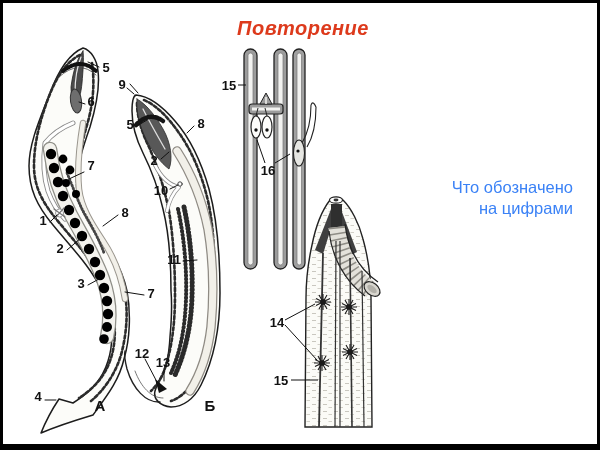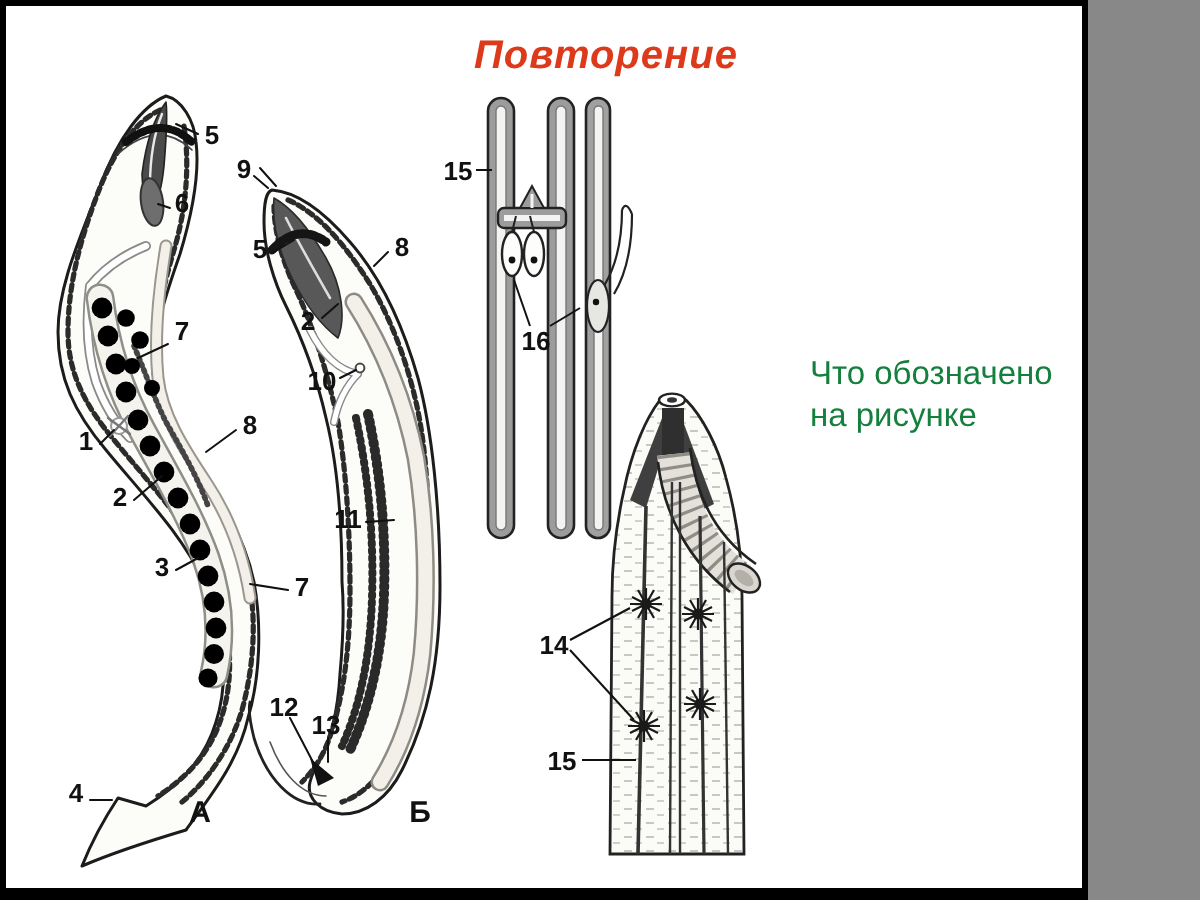--- a/index.html
+++ b/index.html
@@ -1,28 +1,28 @@
 <!DOCTYPE html>
 <html><head>
 <meta charset="utf-8">
 <style>
   html,body{margin:0;padding:0;background:#888;}
   .slide{
-    position:relative;width:544px;height:450px;box-sizing:border-box;
+    position:relative;width:600px;height:450px;box-sizing:border-box;
     background:#ffffff;border:3px solid #000;border-bottom-width:6px;
     font-family:"Liberation Sans",sans-serif;overflow:hidden;
   }
   .slide-title{
     position:absolute;left:0;top:14px;width:600px;text-align:center;
     font-size:20px;font-weight:bold;font-style:italic;color:#dd3a1c;
     letter-spacing:.5px;
   }
   .question{
-    position:absolute;left:402px;top:174px;width:168px;text-align:left;
-    font-size:16.5px;line-height:1.28;color:#15803d;
+    position:absolute;left:402px;top:174px;width:168px;text-align:right;
+    font-size:16.5px;line-height:1.28;color:#3b82f6;
   }
   svg{position:absolute;left:0;top:0;}
   svg text{font-family:"Liberation Sans",sans-serif;font-weight:bold;fill:#111;}
   .callout{font-size:13px;}
   .panel-letter{font-size:15px;}
 </style>
 </head>
 <body>
 
 <div class="slide">
@@ -265,16 +265,16 @@
           <path d="M 282,322 L 314,357"></path>
           <path d="M 288,377 L 315,377"></path>
       </g>
       <text class="callout" text-anchor="middle" x="274" y="324">14</text>
       <text class="callout" text-anchor="middle" x="278" y="382">15</text>
     </g>
   </svg>
 
   <div class="question">
     <div>Что обозначено</div>
-    <div>на рисунке</div>
+    <div>на цифрами</div>
   </div>
 
 </div>
 
 </body></html>

